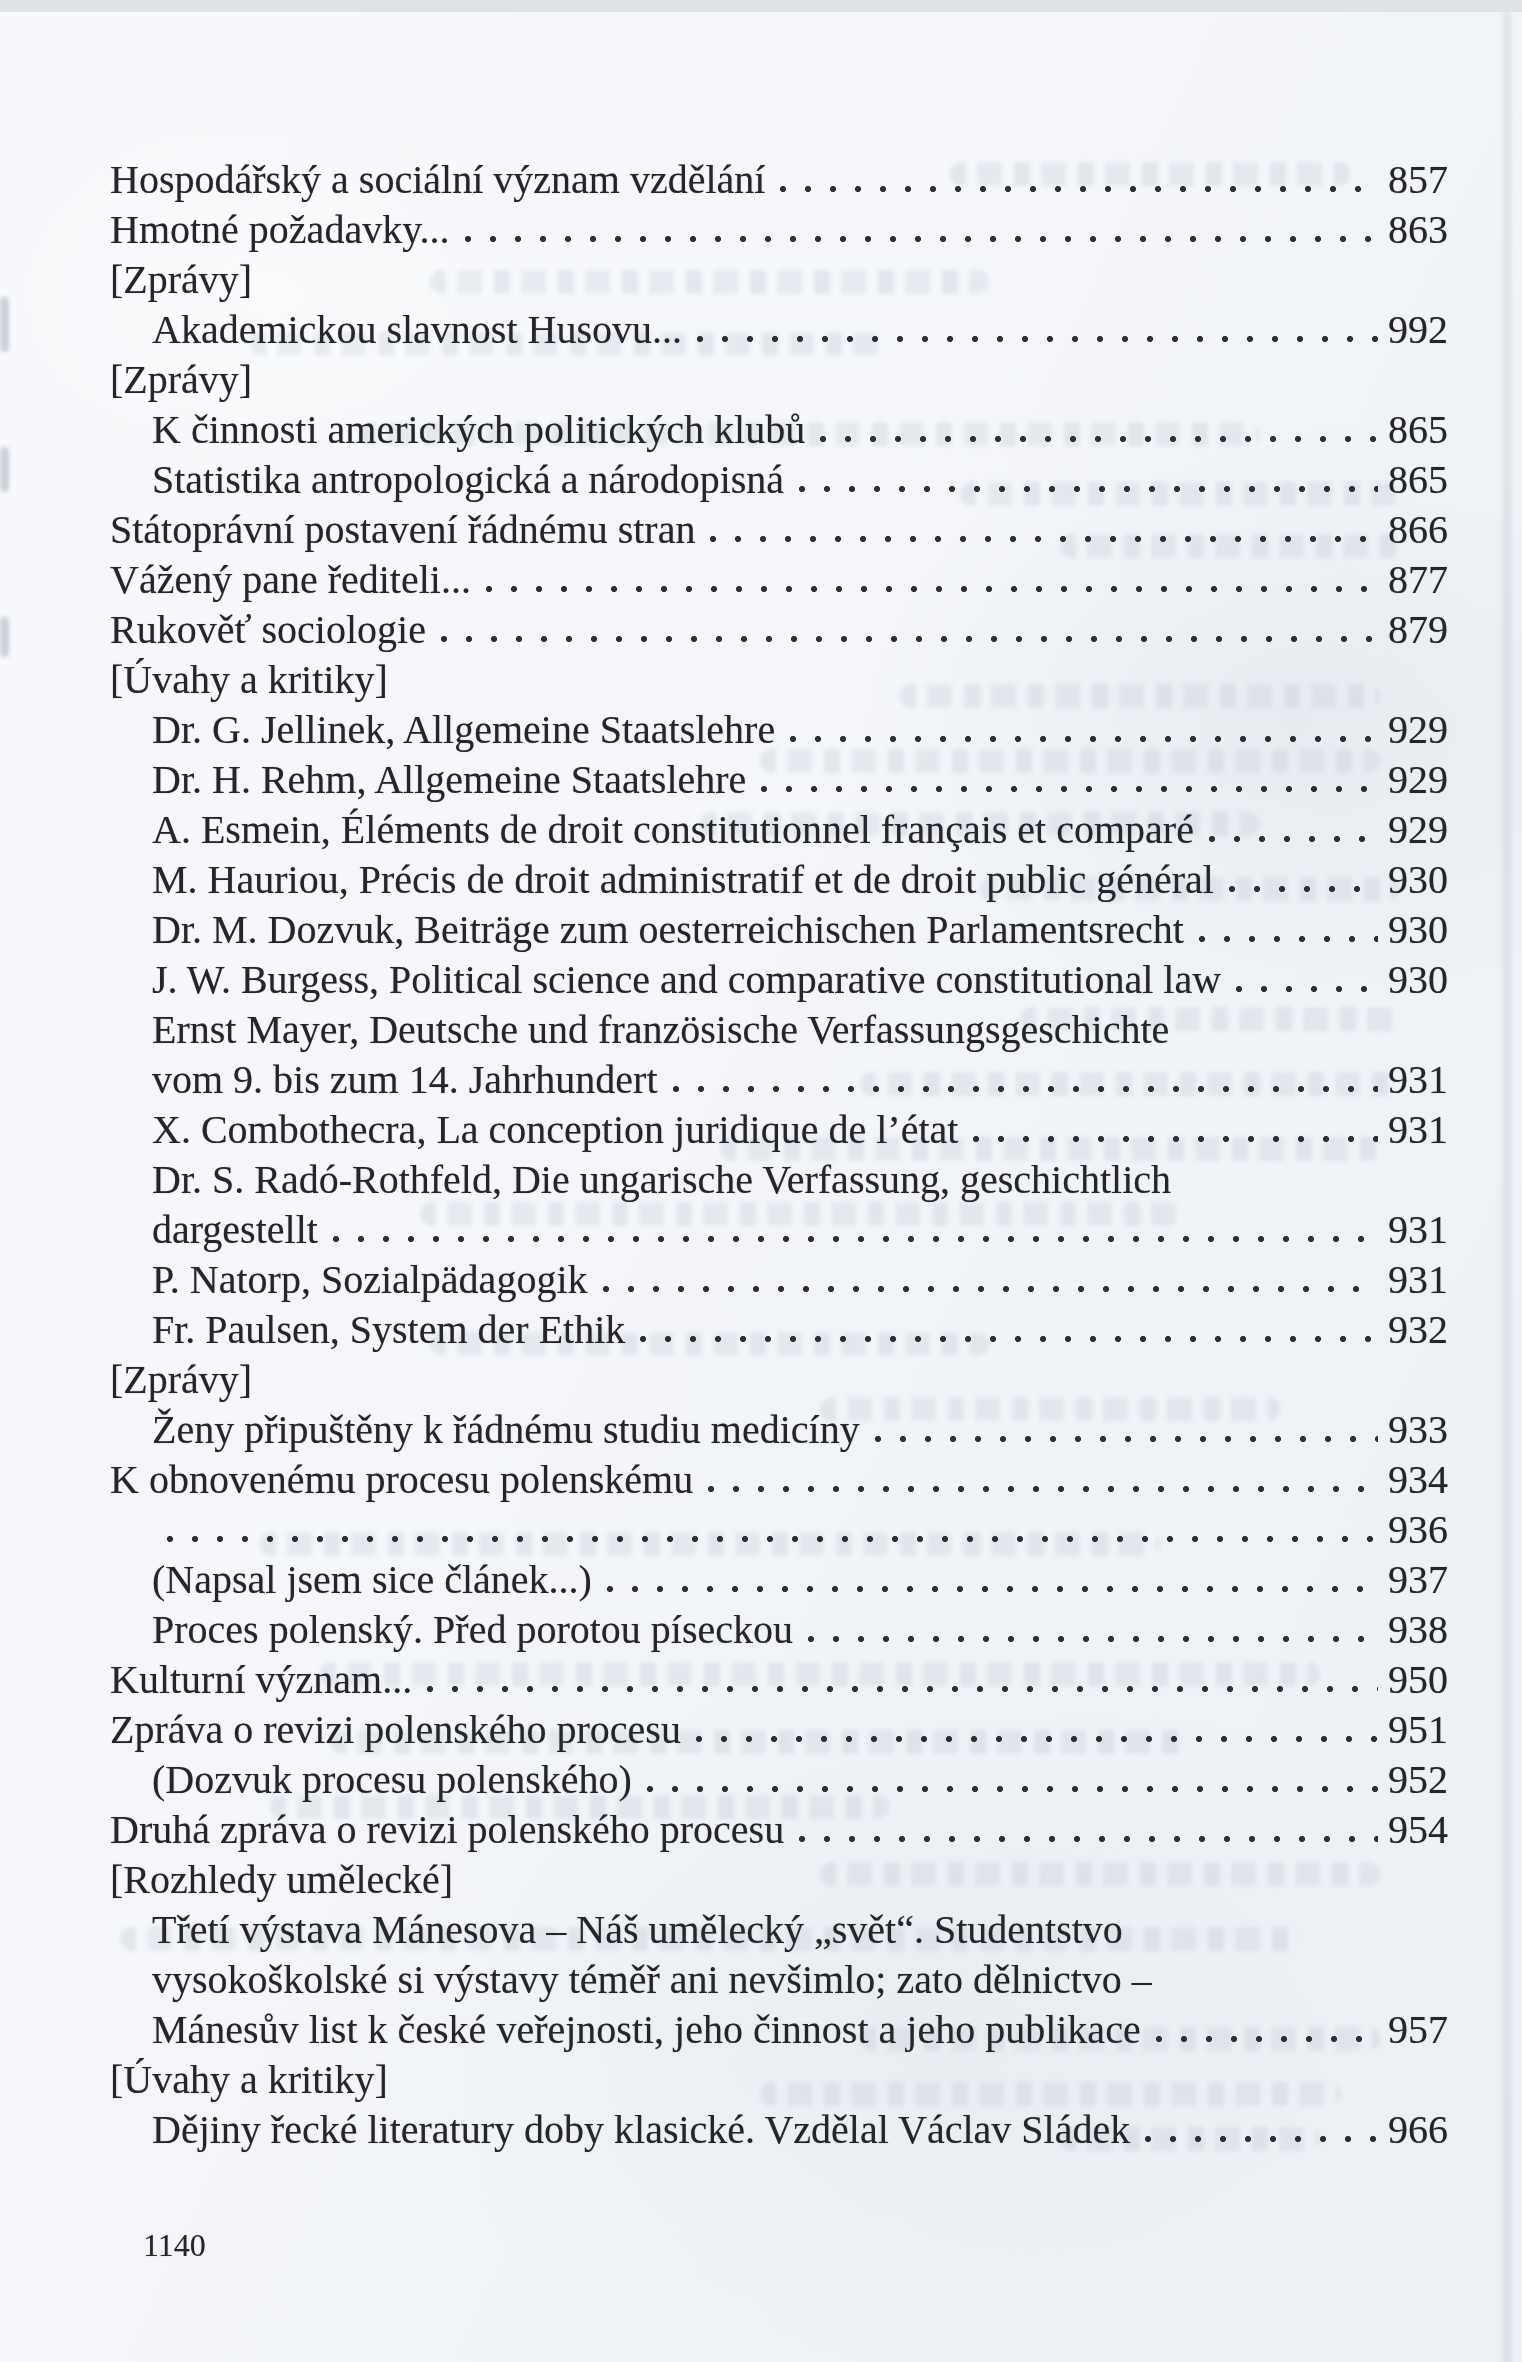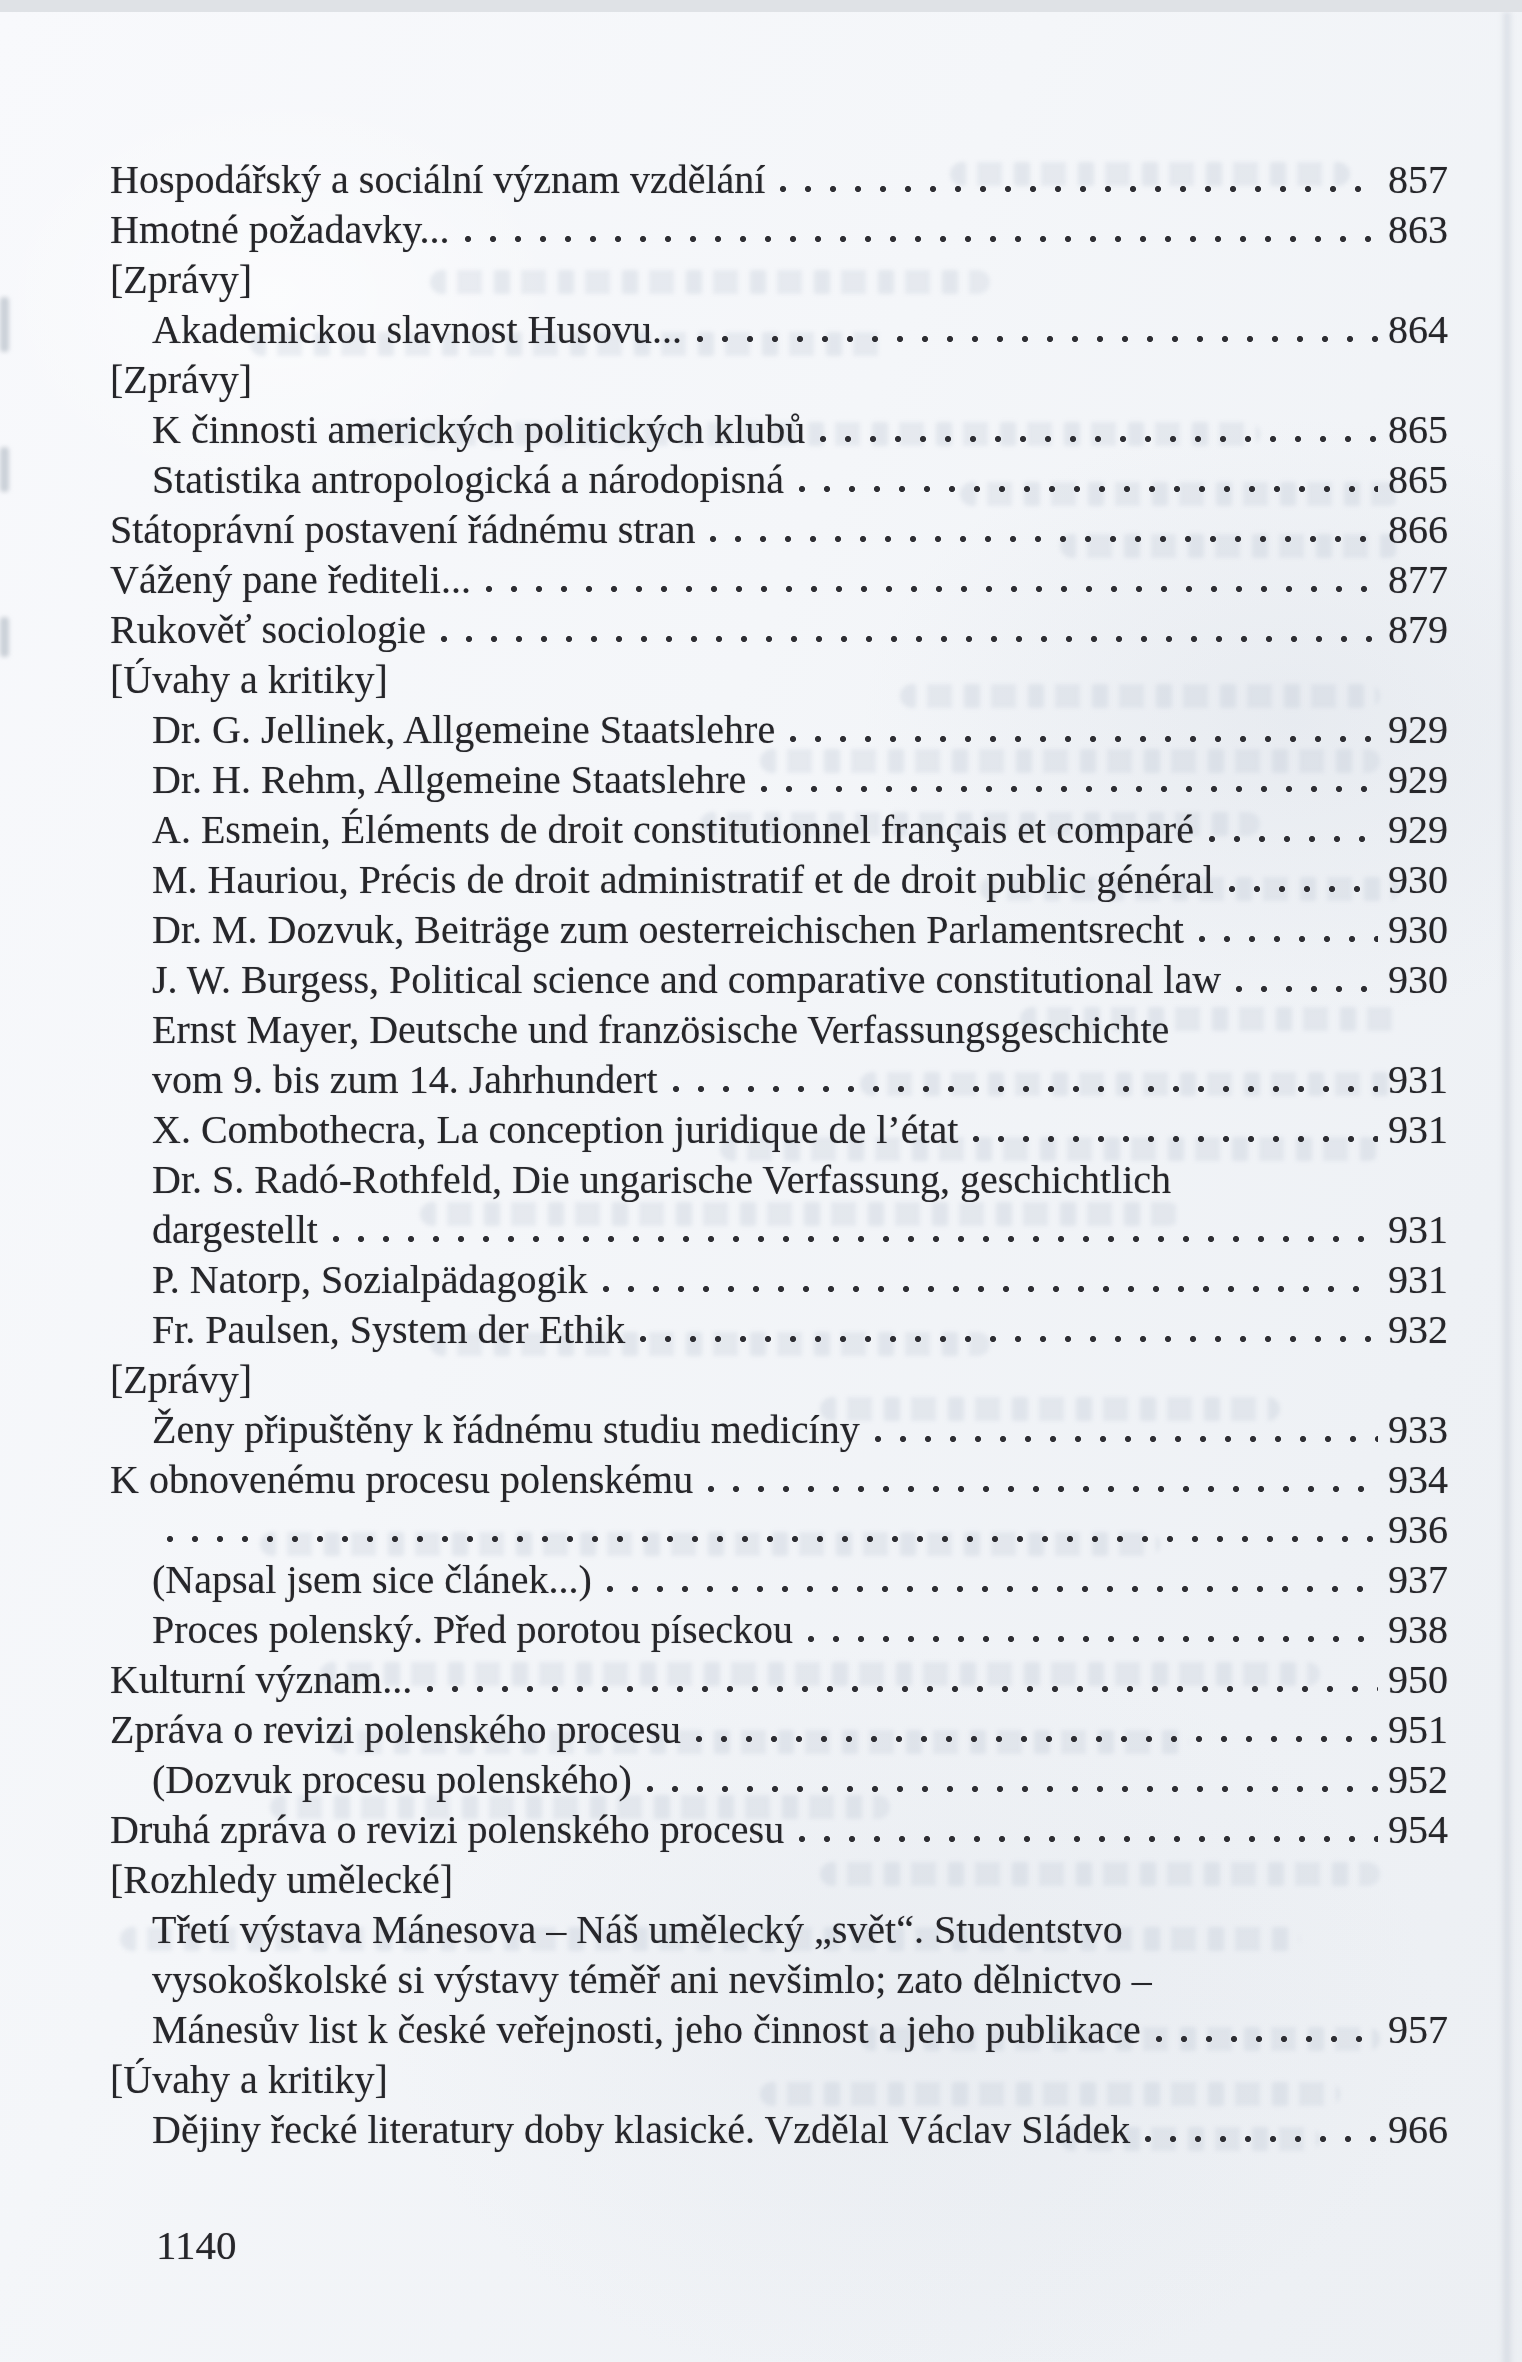--- a/index.html
+++ b/index.html
@@ -52,22 +52,22 @@
     background-image:radial-gradient(circle at 4px 6px, #2e2e33 2.7px, rgba(46,46,51,0) 3.4px);
     background-size:25px 13px;background-repeat:repeat-x;
   }
   .pagenum{
     flex:0 0 auto;margin-left:2px;
     text-shadow:0 0 1px rgba(38,38,42,.4);
   }
   .row.noleader .title{flex:1 1 auto;}
 
   .footer-num{
-    position:absolute;left:156px;top:2208px;
-    font-size:41px;line-height:50px;
+    position:absolute;left:143px;top:2208px;
+    font-size:32px;line-height:50px;
     text-shadow:0 0 1px rgba(38,38,42,.4);
   }
 
   
   .ghost{
     position:absolute;height:24px;border-radius:12px;
     background:repeating-linear-gradient(90deg,
       rgba(186,196,210,.55) 0px, rgba(186,196,210,.55) 16px,
       rgba(186,196,210,0) 16px, rgba(186,196,210,0) 27px,
       rgba(186,196,210,.45) 27px, rgba(186,196,210,.45) 52px,
@@ -124,21 +124,21 @@
     <span class="leader"></span>
     <span class="pagenum">863</span>
   </div>
       <div class="row flush noleader">
     <span class="title">[Zprávy]</span>
 
   </div>
       <div class="row indent">
     <span class="title">Akademickou slavnost Husovu...</span>
     <span class="leader"></span>
-    <span class="pagenum">864</span>
+    <span class="pagenum">992</span>
   </div>
       <div class="row flush noleader">
     <span class="title">[Zprávy]</span>
 
   </div>
       <div class="row indent">
     <span class="title">K činnosti amerických politických klubů</span>
     <span class="leader"></span>
     <span class="pagenum">865</span>
   </div>

